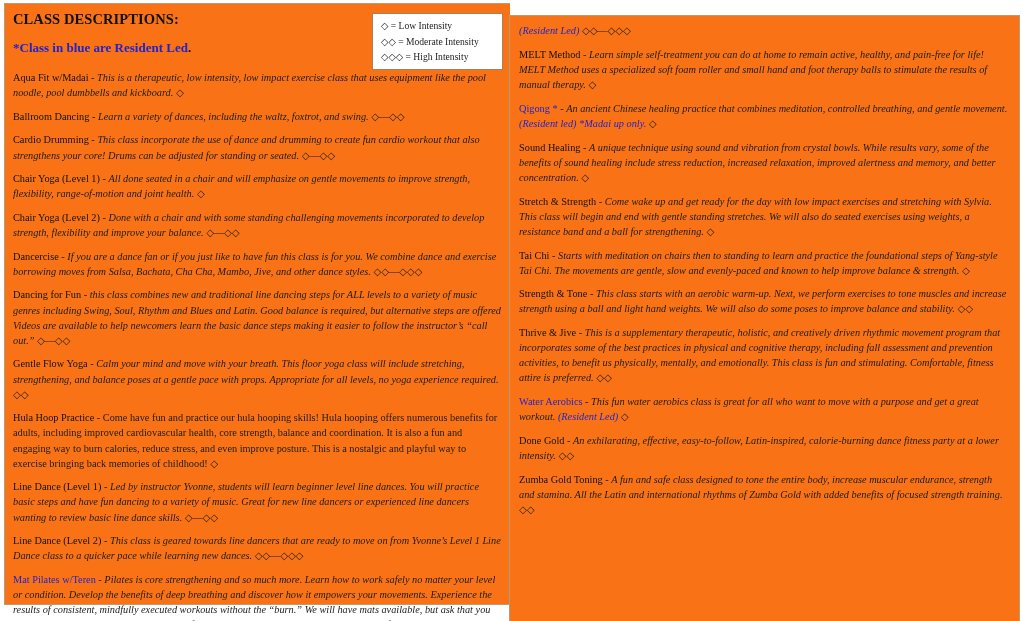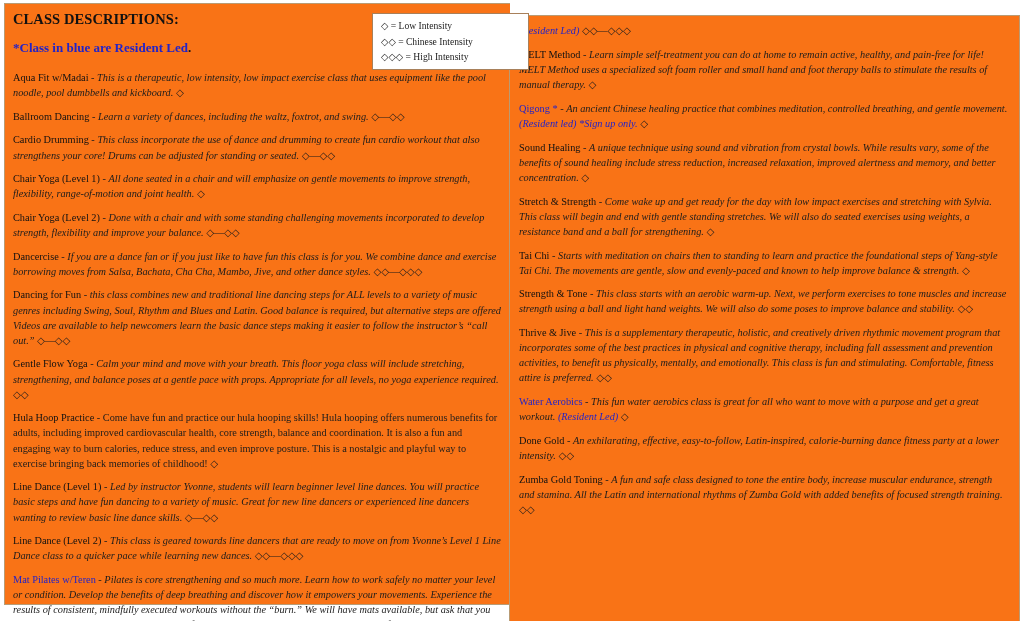--- a/index.html
+++ b/index.html
@@ -60,21 +60,21 @@
     font-weight: bold;
     color: #2323c8;
     margin: 0 0 14px 0;
   }
   .resident-note .dot { color: #111111; }
 
   .legend {
     position: absolute;
     left: 372px;
     top: 13px;
-    width: 157px;
+    width: 131px;
     border: 1px solid #a8805a;
     background: #ffffff;
     padding: 4px 7px 4px 8px;
     box-sizing: border-box;
     z-index: 5;
   }
   .legend-row {
     font-size: 9.6px;
     color: #1c1c1c;
     line-height: 1.62;
@@ -138,29 +138,29 @@
         <p class="entry"><span class="name">Gentle Flow Yoga</span><span class="dash"> - </span><span class="body">Calm your mind and move with your breath. This floor yoga class will include stretching, strengthening, and balance poses at a gentle pace with props. Appropriate for all levels, no yoga experience required. </span><span class="sym">◇◇</span></p>
         <p class="entry plain"><span class="name">Hula Hoop Practice</span><span class="dash"> - </span><span class="body">Come have fun and practice our hula hooping skills! Hula hooping offers numerous benefits for adults, including improved cardiovascular health, core strength, balance and coordination. It is also a fun and engaging way to burn calories, reduce stress, and even improve posture. This is a nostalgic and playful way to exercise bringing back memories of childhood! </span><span class="sym">◇</span></p>
         <p class="entry"><span class="name">Line Dance (Level 1)</span><span class="dash"> - </span><span class="body">Led by instructor Yvonne, students will learn beginner level line dances. You will practice basic steps and have fun dancing to a variety of music. Great for new line dancers or experienced line dancers wanting to review basic line dance skills. </span><span class="sym">◇—◇◇</span></p>
         <p class="entry"><span class="name">Line Dance (Level 2)</span><span class="dash"> - </span><span class="body">This class is geared towards line dancers that are ready to move on from Yvonne’s Level 1 Line Dance class to a quicker pace while learning new dances.  </span><span class="sym">◇◇—◇◇◇</span></p>
         <p class="entry"><span class="name blue">Mat Pilates w/Teren</span><span class="dash"> - </span><span class="body">Pilates is core strengthening and so much more. Learn how to work safely no matter your level or condition. Develop the benefits of deep breathing and discover how it empowers your  movements. Experience the results of consistent, mindfully executed workouts without the “burn.”  We will have mats available, but ask that you bring a hand towel. Be prepared to be barefoot or use socks that have traction on mat and floor.</span></p>
       </div>
   </div>
 
   <div class="legend">
     <div class="legend-row">◇ = Low Intensity</div>
-    <div class="legend-row">◇◇ = Chinese Intensity</div>
+    <div class="legend-row">◇◇ = Moderate Intensity</div>
     <div class="legend-row">◇◇◇ = High Intensity</div>
   </div>
 
   <div class="panel panel-right">
     <p class="pre-note"><span>(Resident Led) </span><span class="sym">◇◇—◇◇◇</span></p>
     <div class="col-inner" id="right-entries">
         <p class="entry"><span class="name">MELT Method</span><span class="dash"> - </span><span class="body"> Learn simple self-treatment you can do at home to remain active, healthy, and pain-free for life! MELT Method uses a specialized soft foam roller and small hand and foot therapy balls to stimulate the results of manual therapy. </span><span class="sym">◇</span></p>
-        <p class="entry"><span class="name blue">Qigong *</span><span class="dash"> - </span><span class="body">An ancient Chinese healing practice that combines meditation, controlled breathing, and gentle movement. </span><span class="blue-note">(Resident led) *Sign up only. </span><span class="sym">◇</span></p>
+        <p class="entry"><span class="name blue">Qigong *</span><span class="dash"> - </span><span class="body">An ancient Chinese healing practice that combines meditation, controlled breathing, and gentle movement. </span><span class="blue-note">(Resident led) *Madai up only. </span><span class="sym">◇</span></p>
         <p class="entry"><span class="name">Sound Healing</span><span class="dash"> - </span><span class="body">A unique technique using sound and vibration from crystal bowls. While results vary, some of the benefits of sound healing include stress reduction, increased relaxation, improved alertness and memory, and better concentration.  </span><span class="sym">◇</span></p>
         <p class="entry"><span class="name">Stretch &amp;  Strength</span><span class="dash"> - </span><span class="body">Come wake up and get ready for the day with low impact exercises and stretching with Sylvia. This class will begin and end with gentle standing stretches. We will also do seated exercises using weights, a resistance band and a ball for strengthening. </span><span class="sym">◇</span></p>
         <p class="entry"><span class="name">Tai Chi</span><span class="dash"> - </span><span class="body">Starts with meditation on chairs then to standing to learn and practice the foundational steps of Yang-style Tai Chi. The movements are gentle, slow and evenly-paced and known to help improve balance &amp; strength.  </span><span class="sym">◇</span></p>
         <p class="entry"><span class="name">Strength &amp; Tone</span><span class="dash"> - </span><span class="body"> This class starts with an aerobic warm-up. Next, we perform exercises to tone muscles and increase strength using a ball and light hand weights. We will also do some poses to improve balance and stability. </span><span class="sym">◇◇</span></p>
         <p class="entry"><span class="name">Thrive &amp; Jive</span><span class="dash">  - </span><span class="body">This is a supplementary therapeutic, holistic, and creatively driven rhythmic movement program that incorporates some of the best practices in physical and cognitive therapy, including fall assessment and prevention activities, to benefit us physically, mentally, and emotionally. This class is fun and stimulating. Comfortable, fitness attire is preferred. </span><span class="sym">◇◇</span></p>
         <p class="entry"><span class="name blue">Water Aerobics</span><span class="dash"> - </span><span class="body"> This fun water aerobics class is great for all who want to move with a purpose and get a great workout. </span><span class="blue-note">(Resident Led) </span><span class="sym">◇</span></p>
         <p class="entry"><span class="name">Done Gold</span><span class="dash"> - </span><span class="body">An exhilarating, effective, easy-to-follow, Latin-inspired, calorie-burning dance fitness party at a lower intensity. </span><span class="sym">◇◇</span></p>
         <p class="entry"><span class="name">Zumba Gold Toning</span><span class="dash"> - </span><span class="body">A fun and safe class designed to tone the entire body, increase muscular endurance, strength and stamina.  All the Latin and international rhythms of Zumba Gold with added benefits of  focused strength training. </span><span class="sym">◇◇</span></p>
       </div>
   </div>

